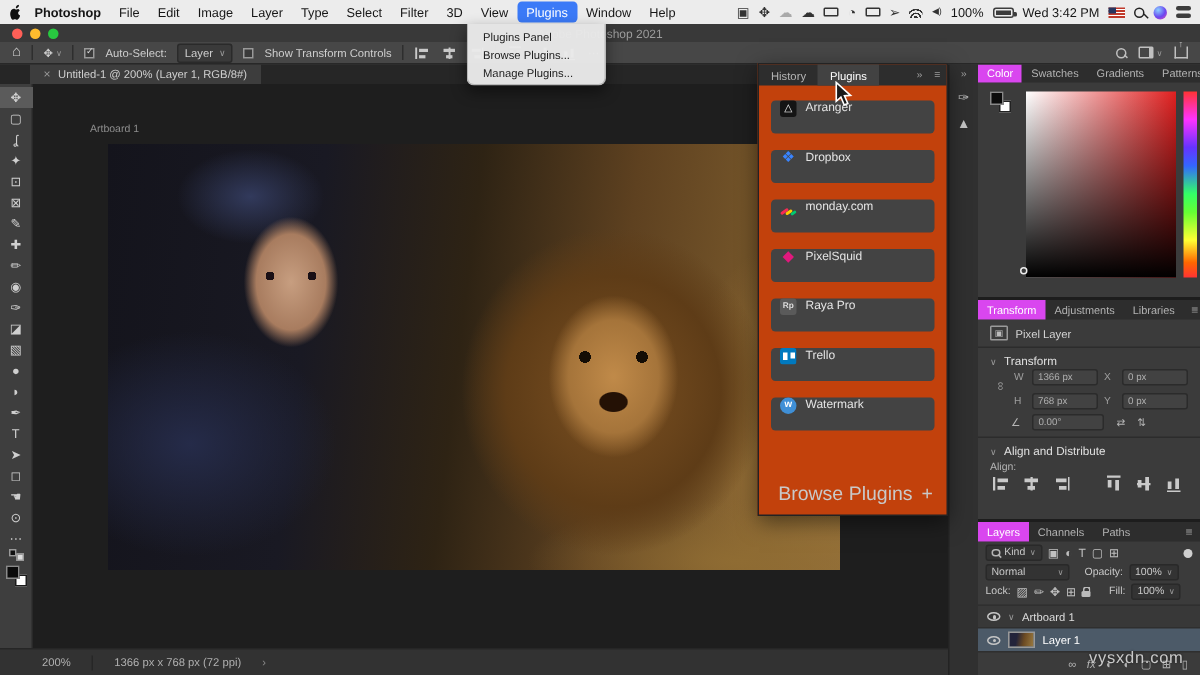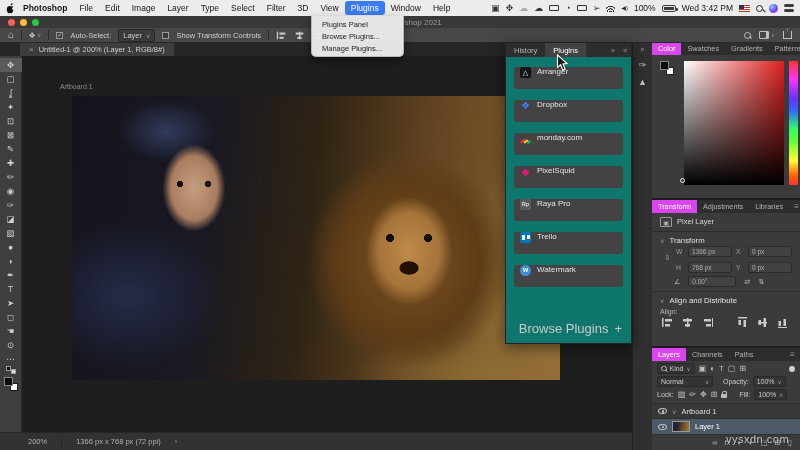--- a/index.html
+++ b/index.html
@@ -100,21 +100,21 @@
       radial-gradient(ellipse 160px 220px at 480px 210px,#a37a3c 0%,rgba(120,85,35,0) 70%),
       linear-gradient(97deg,#14141c 0%,#191923 28%,#2e2314 48%,#5e4120 68%,#7a5a2c 88%,#86673a 100%)}
 
   
   .psmenu{position:absolute;left:311px;top:16px;width:93px;background:rgba(233,233,233,.97);
     border:1px solid #b8b8b8;border-top:none;border-radius:0 0 5px 5px;
     box-shadow:0 4px 10px rgba(0,0,0,.45);z-index:50;padding:2px 0;font-size:7.5px;color:#1c1c1c}
   .psmenu .mitem{padding:1.5px 10px;white-space:nowrap}
 
   
-  .plugpanel{position:absolute;left:505px;top:42px;width:127px;height:302px;background:#0f766e;
+  .plugpanel{position:absolute;left:505px;top:42px;width:127px;height:302px;background:#c2410c;
     border:1px solid #232323;box-shadow:0 4px 14px rgba(0,0,0,.5);z-index:10}
   .ptabs{display:flex;background:#2d2d2d;height:14px;align-items:stretch;font-size:7.5px;color:#b5b5b5}
   .ptab{padding:0 8px;display:flex;align-items:center;white-space:nowrap}
   .ptab.active{background:#424242;color:#fff}
   .ptabs .sp{flex:1}
   .ptabs .hic{display:flex;align-items:center;padding:0 4px;font-size:7px;color:#9a9a9a}
   .pluglist{padding:10px 8px 0 8px}
   .plugitem{height:22px;margin-bottom:11px;background:#434343;border-radius:3px;display:flex;
     gap:6px;padding:0 6px;font-size:8px;color:#e4e4e4}
   .pi{width:11px;height:11px;border-radius:2px;display:flex;align-items:center;justify-content:center;
@@ -150,21 +150,21 @@
 
   .satsq{position:absolute;left:32px;top:19px;width:100px;height:124px;
     background:linear-gradient(to bottom,rgba(0,0,0,0),#000),linear-gradient(to right,#fff,#e02020)}
   .satmark{position:absolute;left:28px;top:136px;width:5px;height:5px;border:1px solid #eee;border-radius:50%}
   .huestrip{position:absolute;left:137px;top:19px;width:9px;height:124px;
     background:linear-gradient(to bottom,#f33 0%,#f3f 15%,#63f 30%,#36f 40%,#3f6 55%,#6f3 65%,#ff3 80%,#f60 92%,#f33 100%)}
   .cfgbg{position:absolute;left:8px;top:19px;width:14px;height:14px}
   .cfgbg .bg{position:absolute;right:0;bottom:0;width:8px;height:8px;background:#fff;border:1px solid #222}
   .cfgbg .fg{position:absolute;left:0;top:0;width:9px;height:9px;background:#0b0b0b;border:1px solid #888}
 
-  .prow{display:flex;align-items:flex-start;gap:5px;padding:0 8px;color:#d5d5d5;font-size:7.5px}
+  .prow{display:flex;align-items:center;gap:5px;padding:0 8px;color:#d5d5d5;font-size:7.5px}
   .pxicon{width:12px;height:10px;border:1px solid #9a9a9a;border-radius:1px;display:flex;
     align-items:center;justify-content:center;font-size:6px;color:#bbb}
   .sect{display:flex;align-items:center;gap:5px;padding:0 8px;font-size:7.8px;color:#e0e0e0}
   .sect .cv{font-size:6px;color:#9a9a9a}
   .divline{height:1px;background:#2c2c2c;margin:4px 0}
   .tf-grid{display:grid;grid-template-columns:10px 8px 44px 8px 44px;grid-auto-rows:13px;
     column-gap:4px;row-gap:3px;align-items:center;padding:0 0 0 10px;font-size:6.8px;color:#9f9f9f}
   .tf-field{background:#424242;border:1px solid #2b2b2b;border-radius:2px;height:11px;
     display:flex;align-items:center;padding:0 3px;color:#aeaeae;font-size:6.5px;white-space:nowrap}
   .chain{grid-row:1/3;color:#9a9a9a;font-size:8px;transform:rotate(90deg)}

